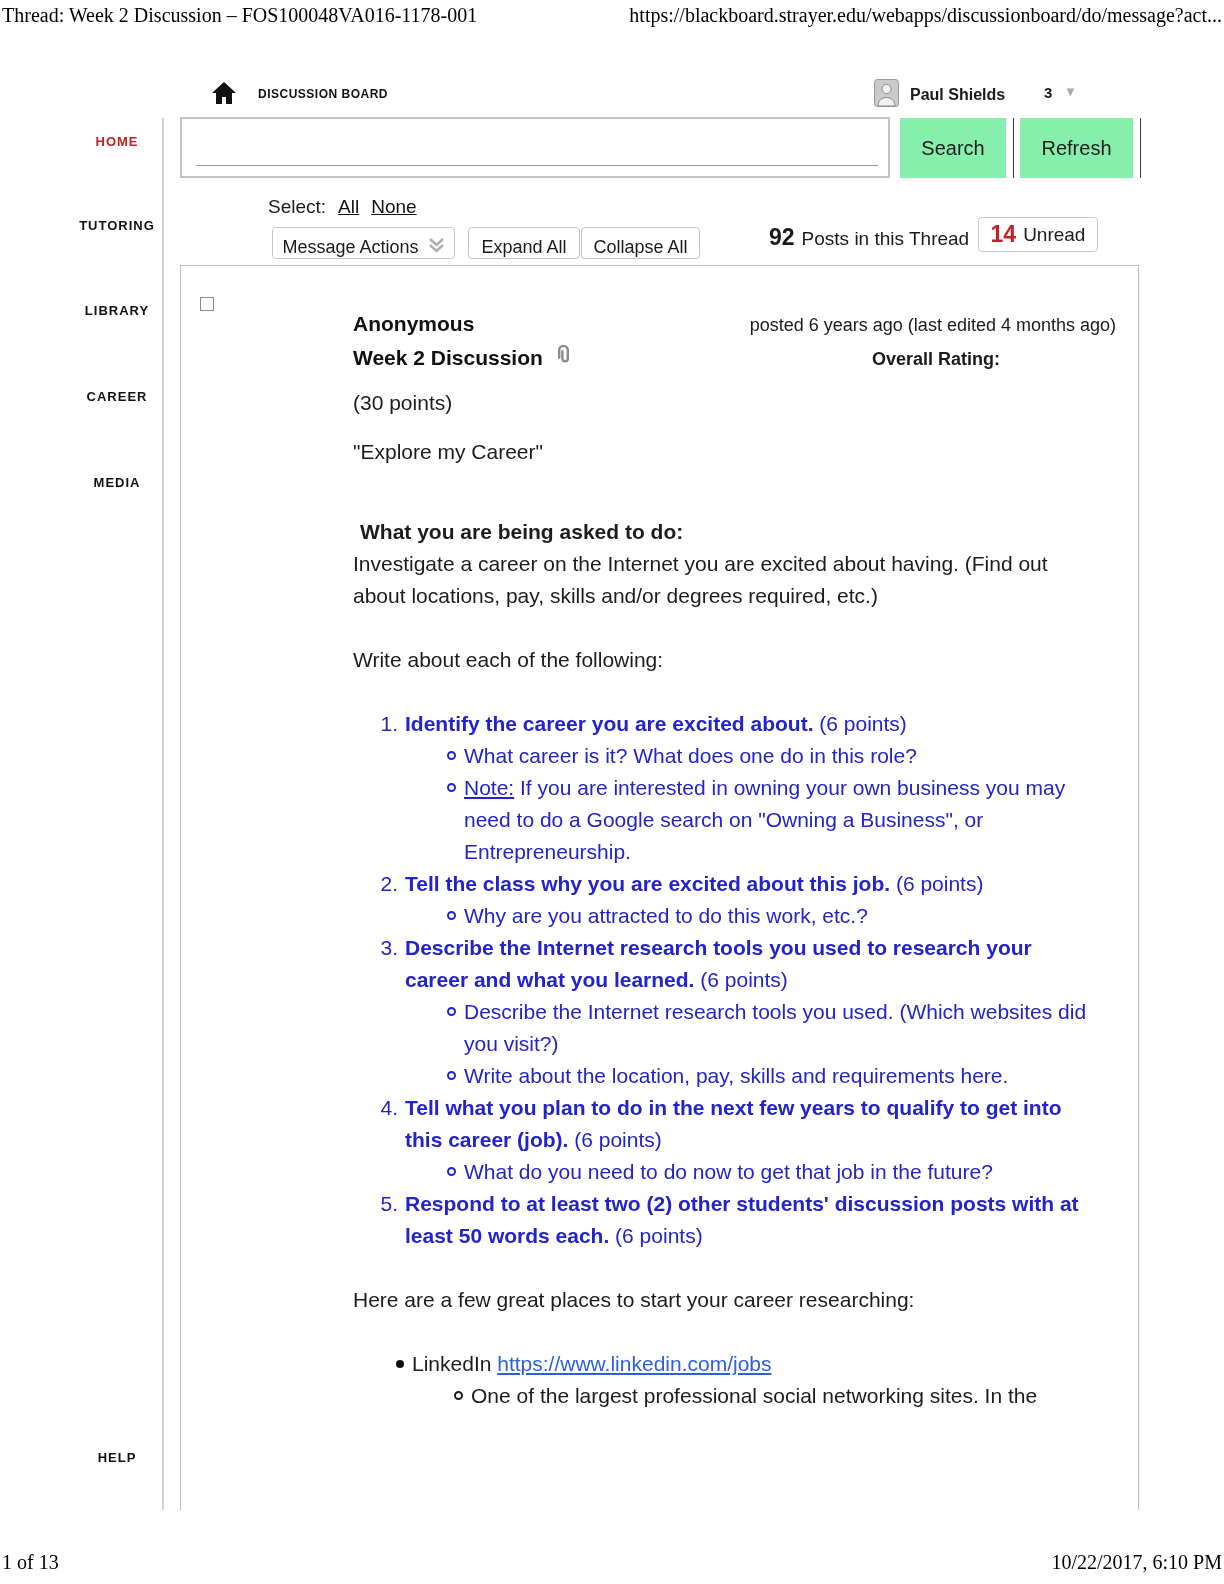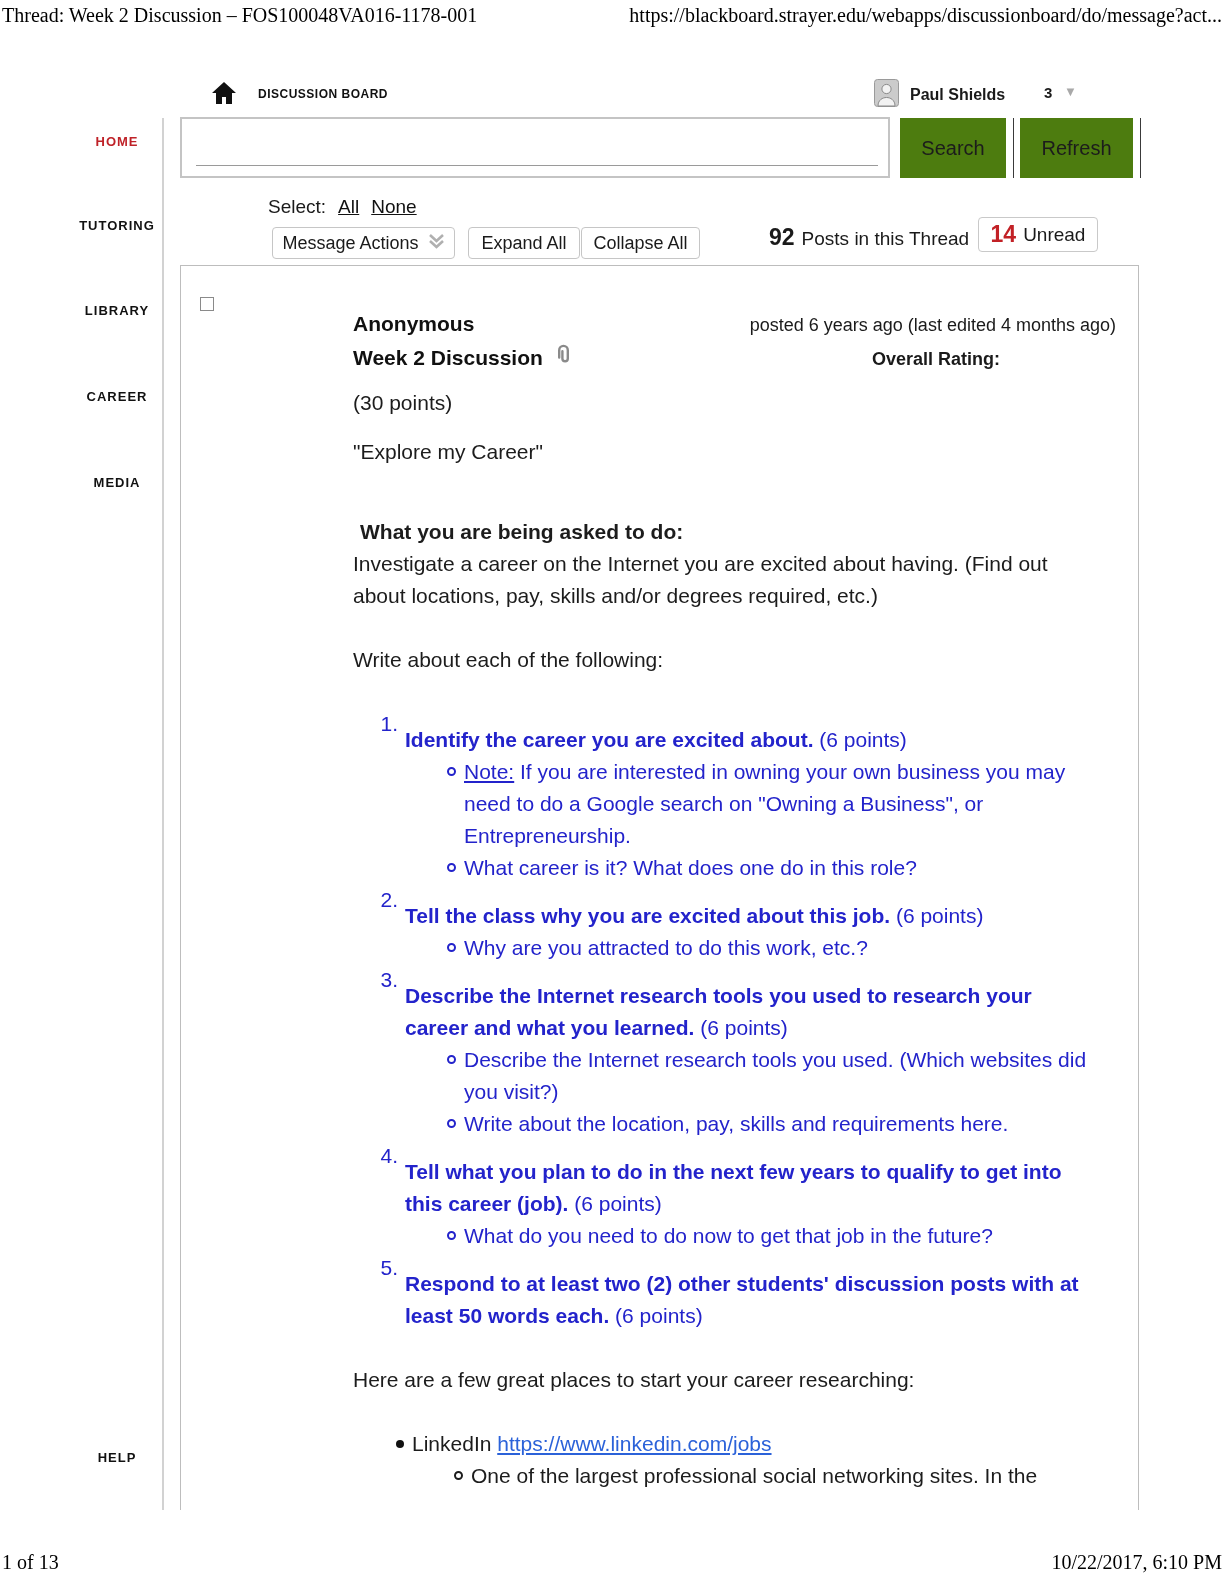--- a/index.html
+++ b/index.html
@@ -29,30 +29,30 @@
   .app-title { position:absolute; left:258px; top:87px; font-size:12px; font-weight:bold; letter-spacing:.5px; color:#111; }
   .avatar { position:absolute; left:874px; top:79px; }
   .user-name { position:absolute; left:910px; top:86px; font-size:16px; font-weight:bold; }
   .notif-count { position:absolute; left:1044px; top:84px; font-size:15px; font-weight:bold; }
   .caret { position:absolute; left:1064px; top:84px; font-size:13px; color:#a9a9a9; cursor:pointer; }
 
   
   .search-box { position:absolute; left:180px; top:117px; width:710px; height:61px; border:2px solid #c4c4c4; background:#fff; }
   .search-box input { position:absolute; left:14px; right:14px; top:8px; bottom:10px; width:682px; border:0; border-bottom:1px solid #9a9a9a; outline:none; font-size:18px; background:transparent; }
   .vsep { position:absolute; top:118px; width:1px; height:60px; background:#3a3a3a; }
-  .txt-btn { position:absolute; top:118px; height:60px; background:#4d7c0f; border:0; font-family:"Liberation Sans",sans-serif; font-size:20px; color:#1c1c1c; cursor:pointer; }
+  .txt-btn { position:absolute; top:118px; height:60px; background:#86efac; border:0; font-family:"Liberation Sans",sans-serif; font-size:20px; color:#1c1c1c; cursor:pointer; }
 
   
   .select-row { position:absolute; left:268px; top:196px; font-size:19px; }
   .select-row a { color:#111; text-decoration:underline; margin-left:12px; cursor:pointer; }
 
   
   .btn { position:absolute; top:227px; height:32px; background:#fff; border:1px solid #c6c6c6; border-radius:4px;
          font-family:"Liberation Sans",sans-serif; font-size:18px; color:#1a1a1a;
-         display:flex; align-items:center; justify-content:center; gap:9px; cursor:pointer; }
+         display:flex; align-items:flex-end; justify-content:center; gap:9px; cursor:pointer; }
   #btn-msg { left:272px; width:183px; }
   #btn-expand { left:468px; width:112px; }
   #btn-collapse { left:581px; width:119px; }
 
   .posts-info { position:absolute; left:769px; top:224px; display:flex; align-items:baseline; gap:7px; font-size:19px; }
   .posts-info b { font-size:23px; }
   .unread-box { position:absolute; left:978px; top:217px; width:120px; height:35px; border:1px solid #c9c9c9; border-radius:4px;
                 display:flex; align-items:center; justify-content:center; gap:7px; font-size:19px; }
   .unread-box b { font-size:23px; color:#c22126; }
 
@@ -75,21 +75,21 @@
   .m17 { margin-top:17px; }
   .m31 { margin-top:48px; }
   .m32 { margin-top:32px; }
   .m33 { margin-top:33px; }
   .asked-head { font-weight:bold; margin-left:7px; }
 
   
   .task-list { margin-top:32px; color:#2323cb; }
   .task { display:flex; }
   .t-num { width:52px; text-align:right; padding-right:7px; flex:none; }
-  .t-body { width:683px;margin-top:16px; }
+  .t-body { width:683px; }
   .sub { display:flex; margin-left:42px; }
   .sub .ring { flex:none; width:9px; height:9px; border:2px solid #2323cb; border-radius:50%; margin:11px 8px 0 0; }
   .sub.black .ring { border-color:#1c1c1c; }
   .sub-text { flex:1; }
   .u { text-decoration:underline; }
 
   
   .place { display:flex; }
   .disc { flex:none; width:8px; height:8px; border-radius:50%; background:#111; margin:12px 8px 0 43px; }
   .place a { color:#2b62d9; text-decoration:underline; cursor:pointer; }
@@ -190,25 +190,25 @@
     <p class="m32">Write about each of the following:</p>
 
     <div class="task-list">
 
       <div class="task">
         <span class="t-num">1.</span>
         <div class="t-body">
           <b>Identify the career you are excited about.</b><span> (6 points)</span>
           <div class="sub">
               <span class="ring"></span>
+            <div class="sub-text"><span>What career is it? What does one do in this role?</span></div>
+            </div>
+          <div class="sub">
+              <span class="ring"></span>
             <div class="sub-text"><span class="u">Note:</span><span> If you are interested in owning your own business you may need to do a Google search on "Owning a Business", or Entrepreneurship.</span></div>
-            </div>
-          <div class="sub">
-              <span class="ring"></span>
-            <div class="sub-text"><span>What career is it? What does one do in this role?</span></div>
             </div>
         </div>
       </div>
 
       <div class="task">
         <span class="t-num">2.</span>
         <div class="t-body">
           <b>Tell the class why you are excited about this job.</b><span> (6 points)</span>
           <div class="sub">
               <span class="ring"></span>

